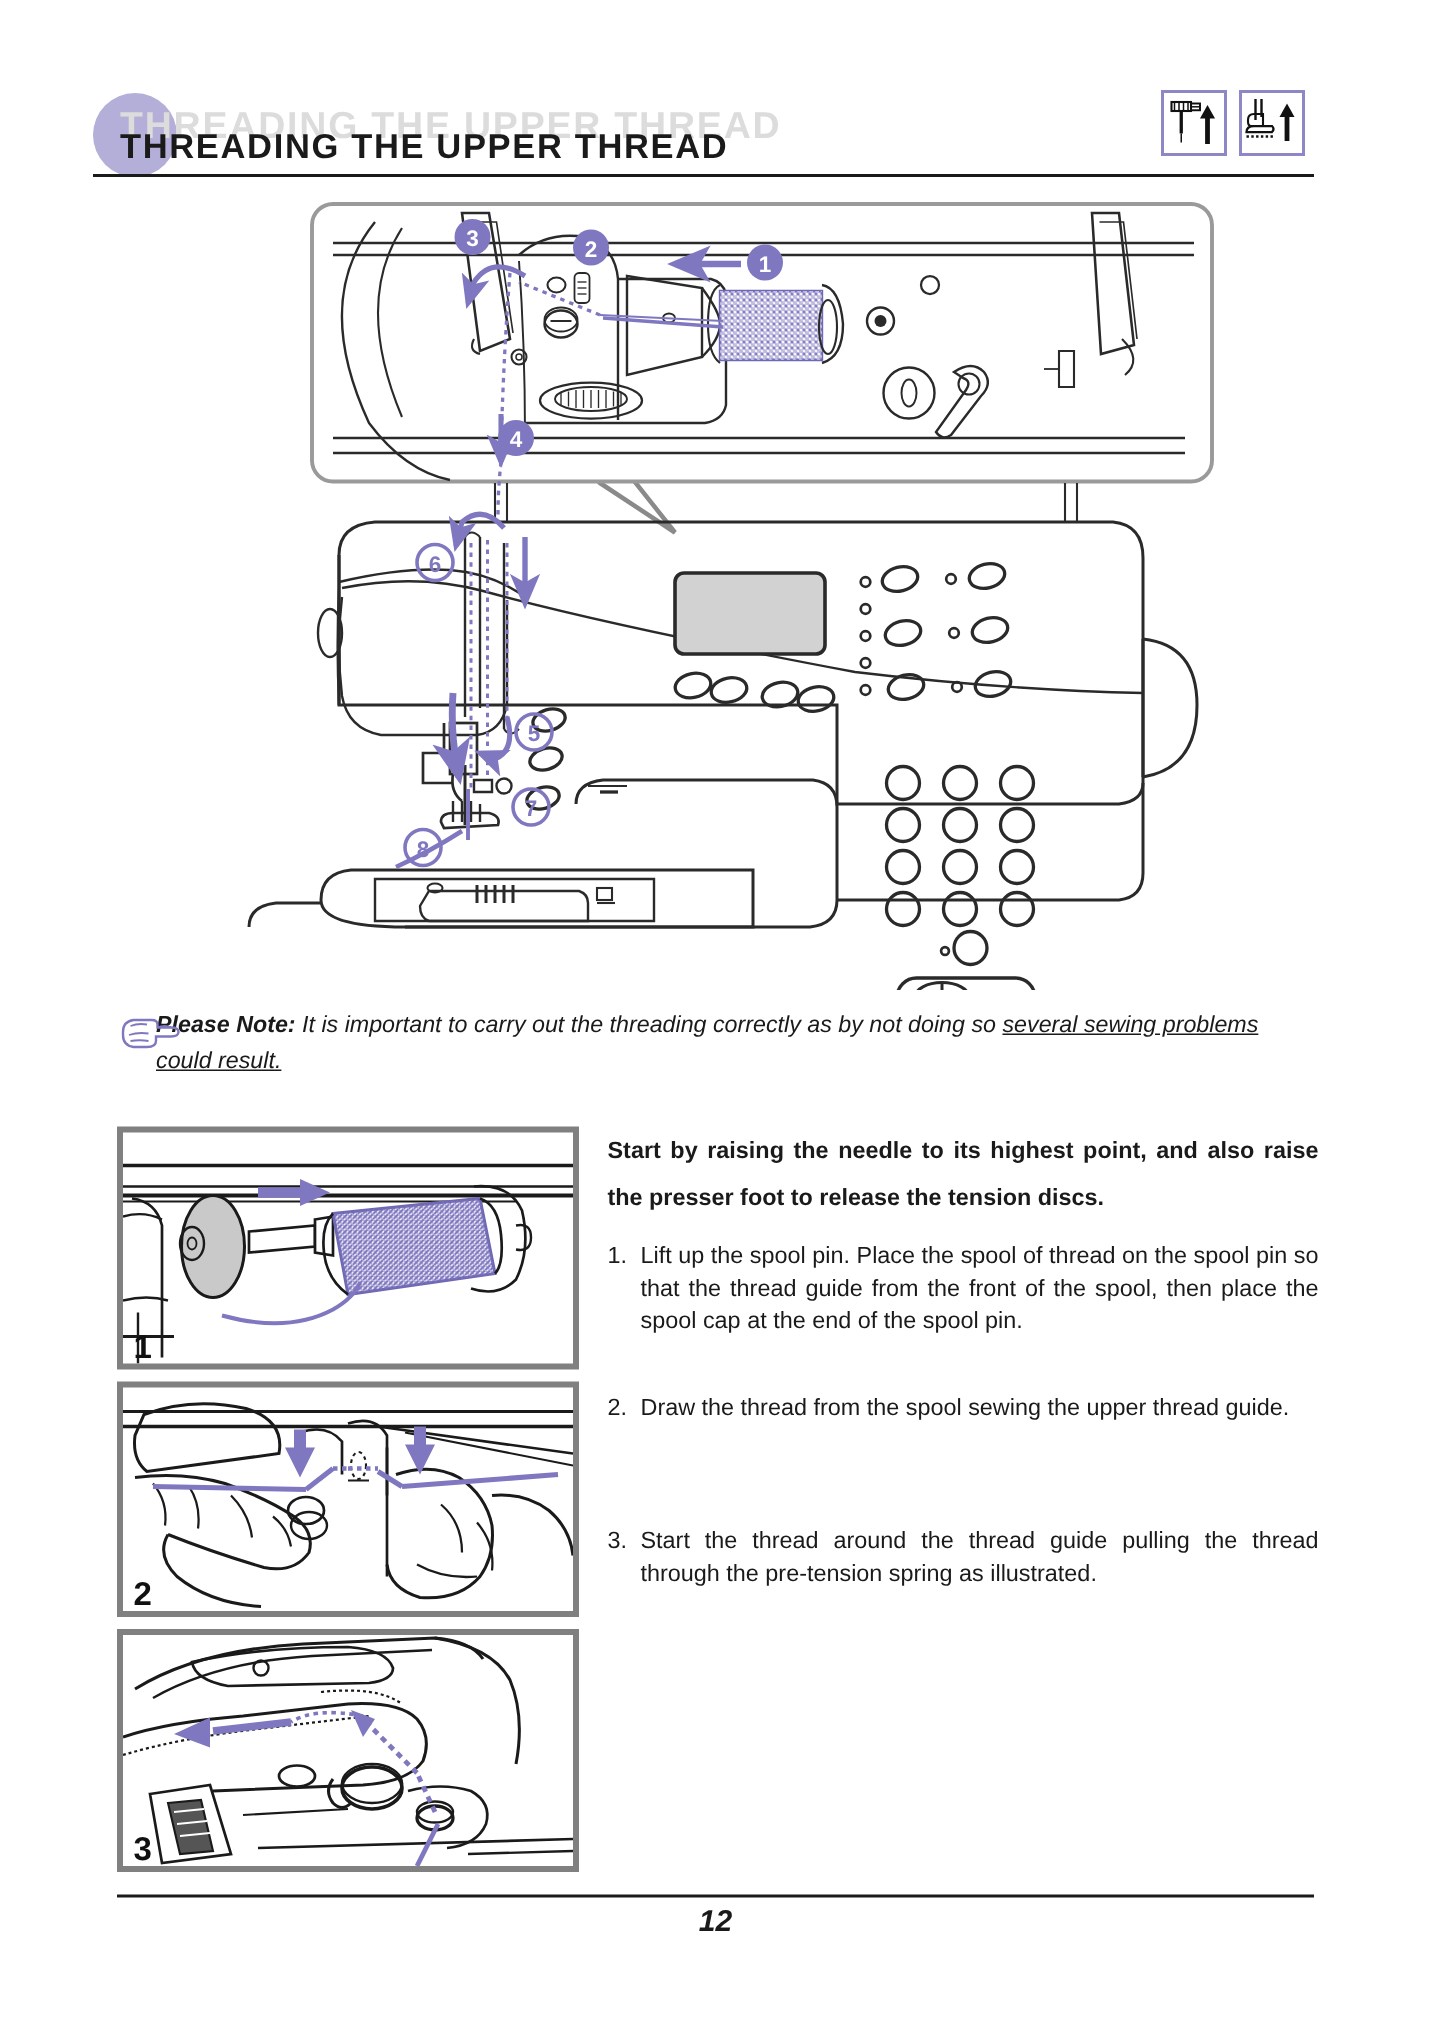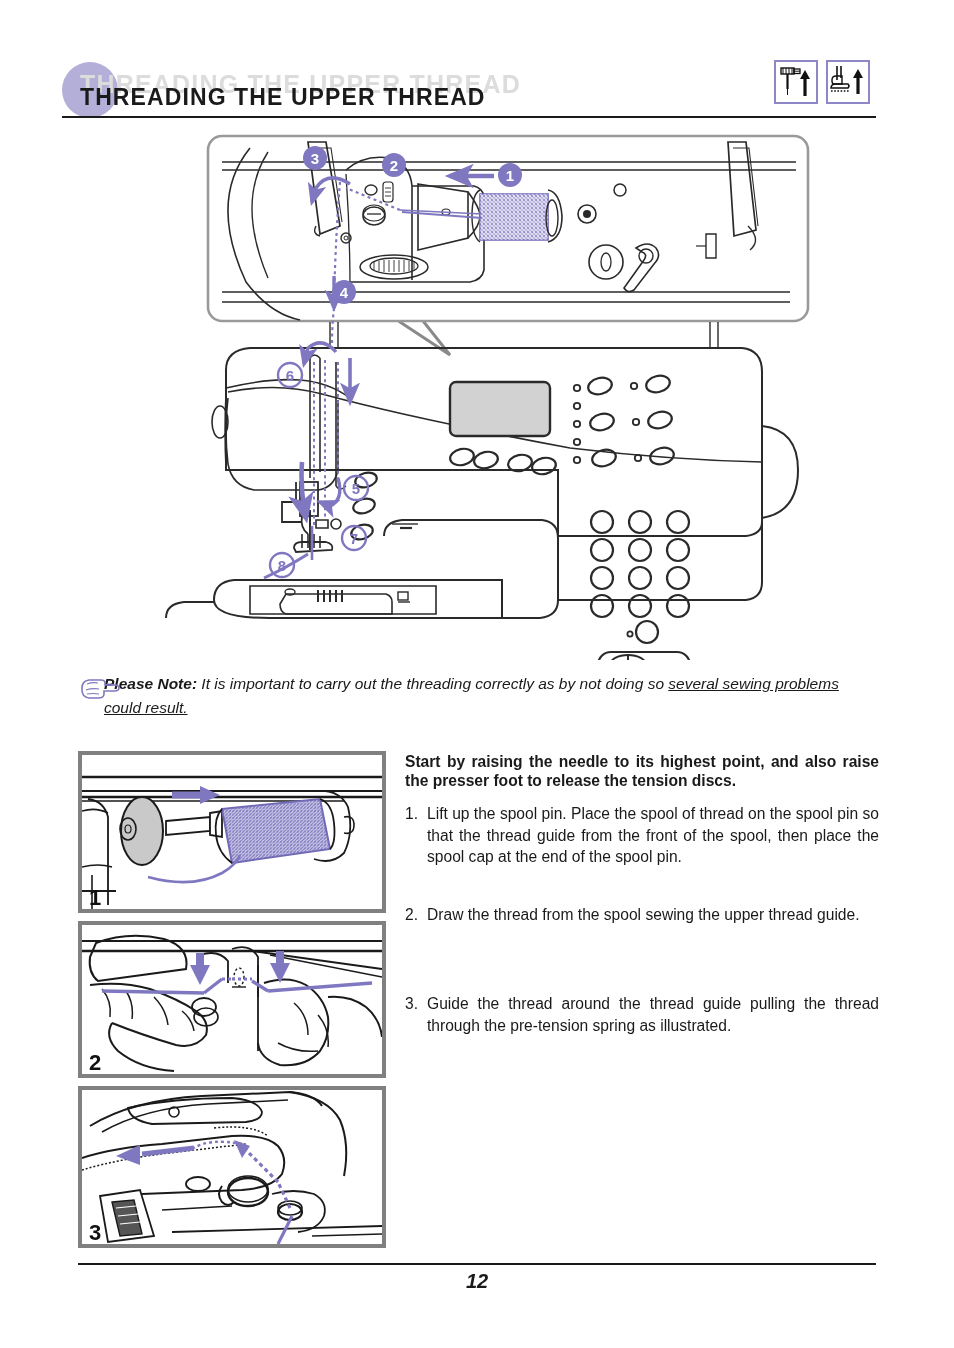--- a/index.html
+++ b/index.html
@@ -138,21 +138,21 @@
   
   #instructions {
     position: absolute;
     left: 405px;
     top: 752px;
     width: 474px;
   }
   #intro {
     font-size: 15.6px;
     font-weight: bold;
-    line-height: 19px;
+    line-height: 31px;
     text-align: justify;
     margin: 0 0 13px 0;
   }
   .step {
     display: flex;
     font-size: 15.6px;
     line-height: 21.5px;
     margin-bottom: 36px;
   }
   .step-num {
@@ -675,18 +675,18 @@
     <span class="step-body">Lift up the spool pin. Place the spool of thread on the spool pin so that the thread guide from the front of the spool, then place the spool cap at the end of the spool pin.</span>
   </div>
 
   <div class="step" id="step-2">
     <span class="step-num">2.</span>
     <span class="step-body">Draw the thread from the spool sewing the upper thread guide.</span>
   </div>
 
   <div class="step" id="step-3">
     <span class="step-num">3.</span>
-    <span class="step-body">Guide the thread around the thread guide pulling the thread through the pre-tension spring as illustrated.</span>
+    <span class="step-body">Start the thread around the thread guide pulling the thread through the pre-tension spring as illustrated.</span>
   </div>
 </div>
 
 <div id="footer-rule"></div>
 <div id="page-number">12</div>
 
 </body></html>

